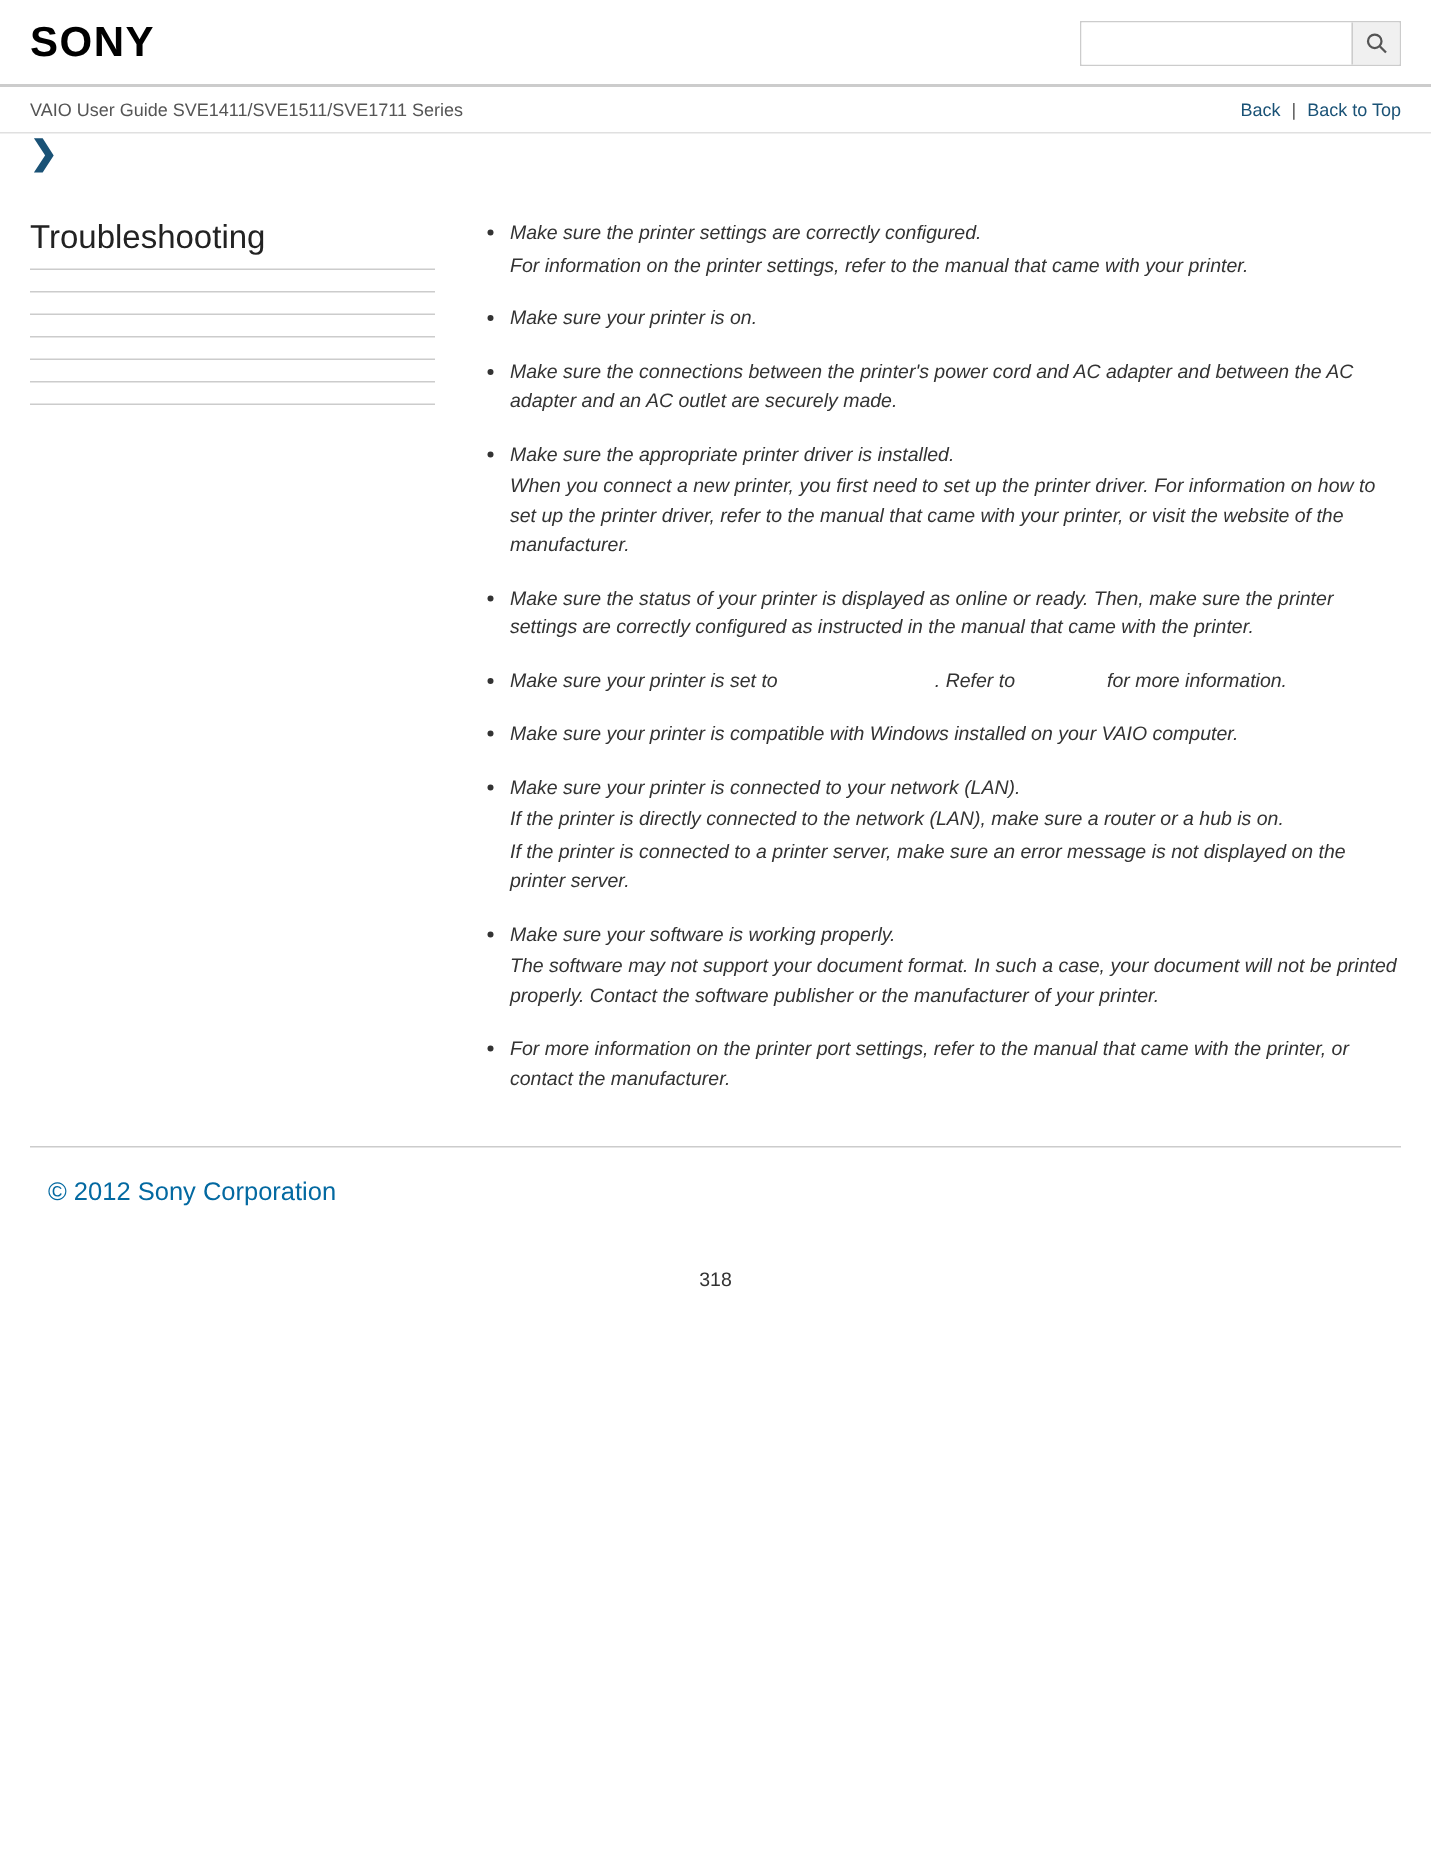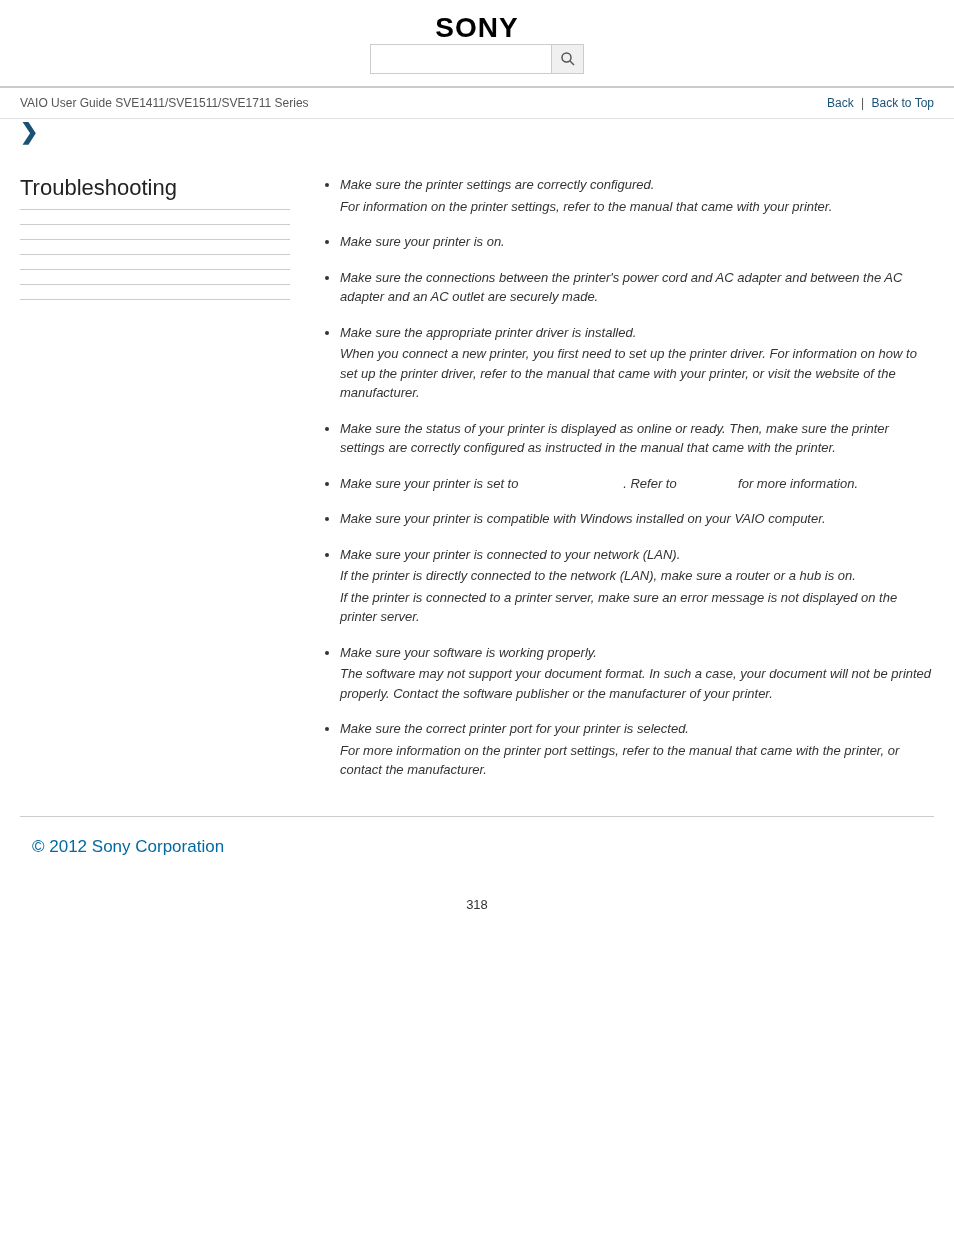--- a/index.html
+++ b/index.html
@@ -14,23 +14,22 @@
       background: #fff;
       width: 954px;
       min-height: 1235px;
     }
 
     
     .header {
       border-bottom: 2px solid #ccc;
       padding: 12px 20px;
       display: flex;
-      align-items: center;
+      align-items: flex-end;
       justify-content: space-between;
-      flex-direction: column;
     }
     .sony-logo {
       font-size: 28px;
       font-weight: 900;
       letter-spacing: 1px;
       color: #000;
       font-family: 'Arial Black', Arial, sans-serif;
     }
     .search-box {
       display: flex;
@@ -225,21 +224,20 @@
       <li>
         <span>Make sure your printer is connected to your network (LAN).</span>
         <p>If the printer is directly connected to the network (LAN), make sure a router or a hub is on.</p>
         <p>If the printer is connected to a printer server, make sure an error message is not displayed on the printer server.</p>
       </li>
       <li>
         <span>Make sure your software is working properly.</span>
         <p>The software may not support your document format. In such a case, your document will not be printed properly. Contact the software publisher or the manufacturer of your printer.</p>
       </li>
       <li>
-        <span>Make sure the correct printer port for your printer is selected.</span>
         <p>For more information on the printer port settings, refer to the manual that came with the printer, or contact the manufacturer.</p>
       </li>
     </ul>
   </div>
 </div>
 
 <hr class="footer-divider">
 
 <div class="footer">
   <span>© 2012 Sony Corporation</span>

